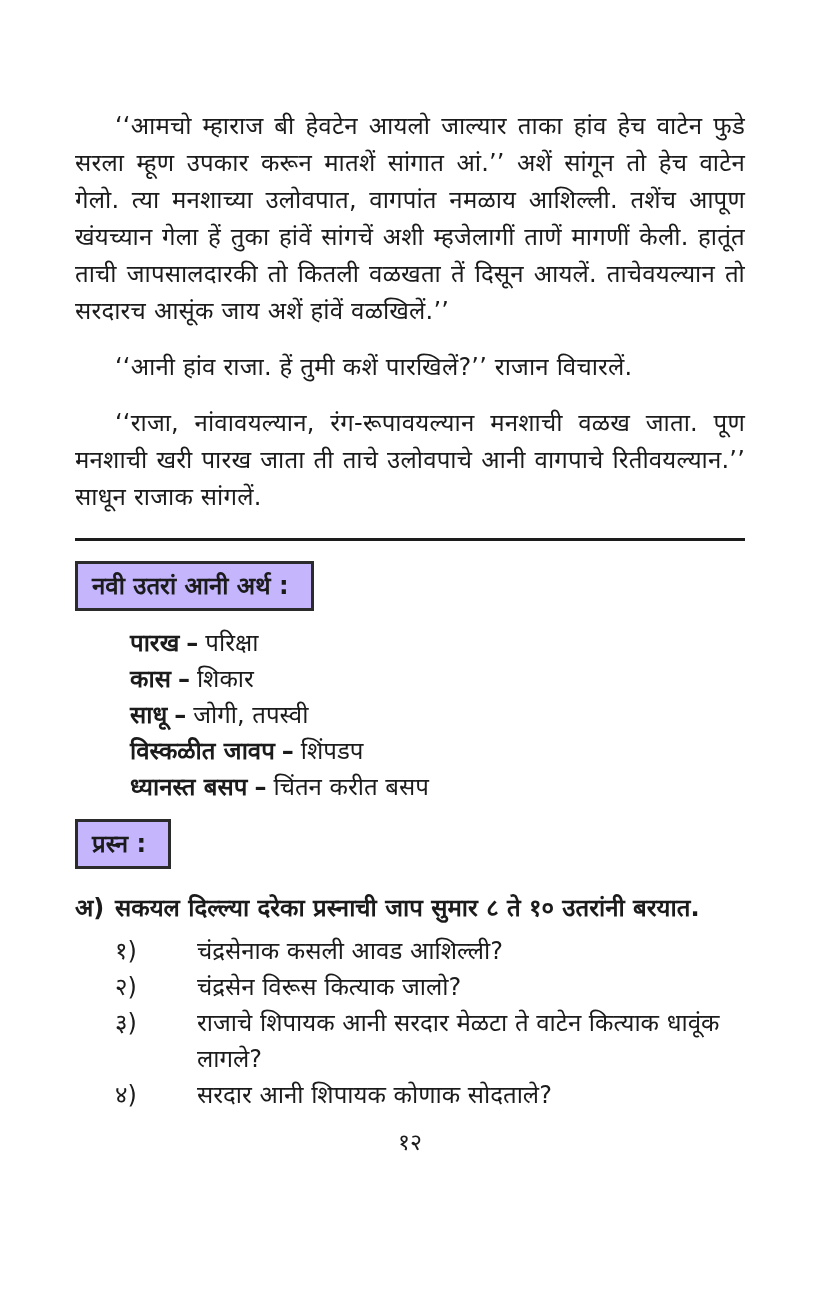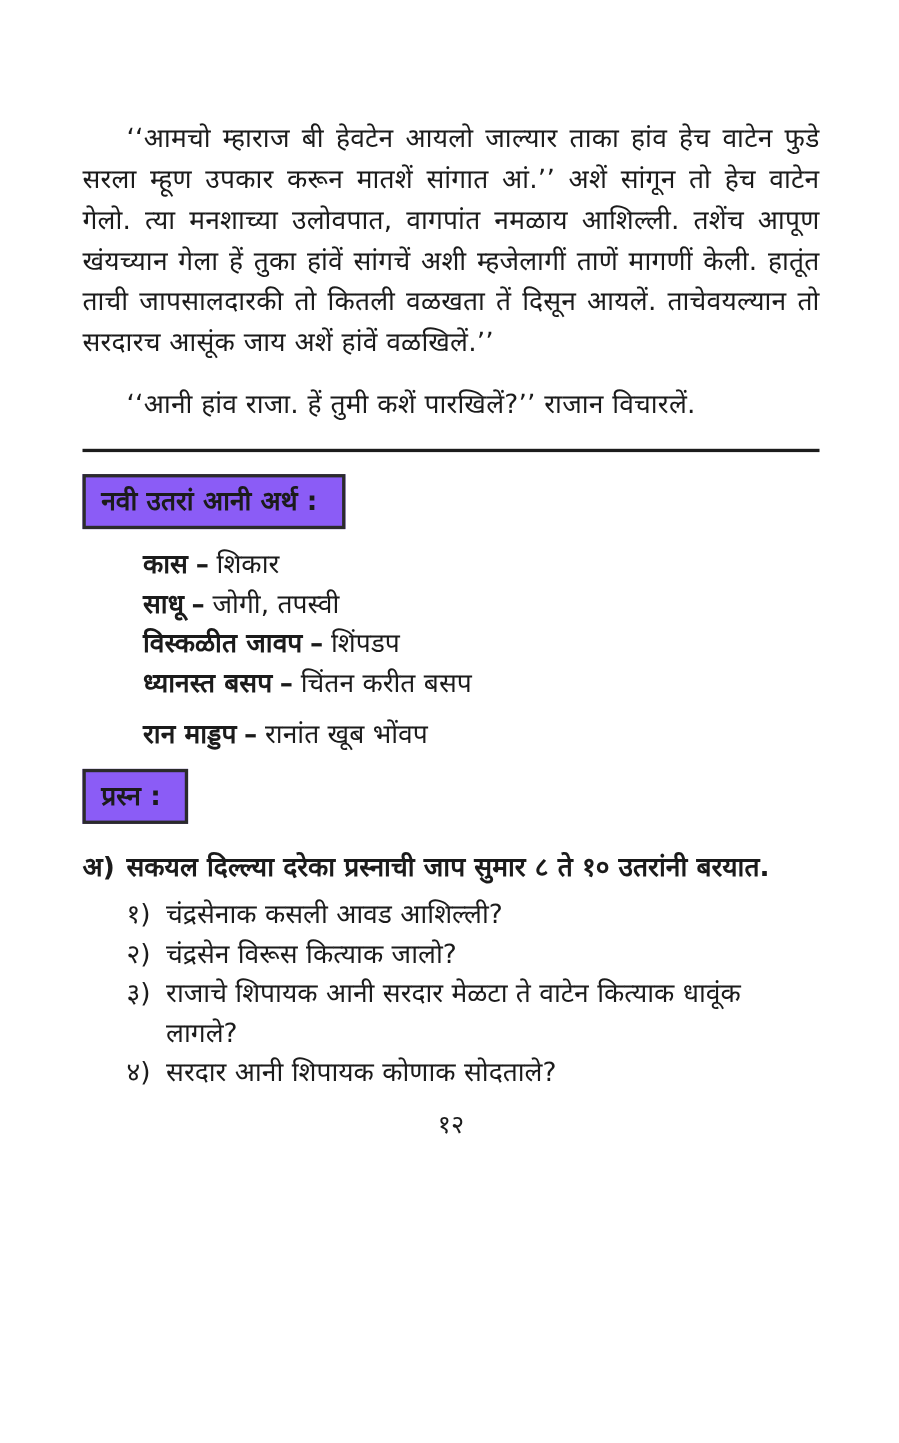--- a/index.html
+++ b/index.html
@@ -29,21 +29,21 @@
     margin: 0 0 19px 0;
     letter-spacing: 0.2px;
   }
   .rule {
     border: none;
     border-top: 3px solid #1c1c1c;
     margin: 22px 0 16px 0;
   }
   .secbox {
     display: inline-block;
-    background: #8b5cf6;
+    background: #c4b5fd;
     border: 3px solid #2b2b2b;
     padding: 4px 22px 7px 14px;
     font-size: 24px;
     font-weight: bold;
     margin: 4px 0 14px 0;
   }
   .vlist {
     margin: 0 0 10px 55px;
   }
   .vrow {
@@ -61,62 +61,61 @@
   }
   .qlabel { width: 40px; flex: 0 0 40px; }
   .qintro-text { flex: 1; }
   .qlist { margin-left: 40px; }
   .qrow {
     display: flex;
     font-size: 24px;
     line-height: 36px;
   }
   .qnum { flex: 0 0 36px; width: 36px; }
-  .qtext { flex: 1; }
+  .qtext { flex: 1; margin-left: 46px; }
   .pagenum {
     text-align: center;
     font-size: 23px;
     margin-top: 12px;
   }
 </style>
 </head>
 <body>
 
 <div class="page">
 
   <p class="para">‘‘आमचो म्हाराज बी हेवटेन आयलो जाल्यार ताका हांव हेच वाटेन फुडे सरला म्हूण उपकार करून मातशें सांगात आं.’’ अशें सांगून तो हेच वाटेन गेलो. त्या मनशाच्या उलोवपात, वागपांत नमळाय आशिल्ली. तशेंच आपूण खंयच्यान गेला हें तुका हांवें सांगचें अशी म्हजेलागीं ताणें मागणीं केली. हातूंत ताची जापसालदारकी तो कितली वळखता तें दिसून आयलें. ताचेवयल्यान तो सरदारच आसूंक जाय अशें हांवें वळखिलें.’’</p>
   <p class="para">‘‘आनी हांव राजा. हें तुमी कशें पारखिलें?’’ राजान विचारलें.</p>
+  <p class="para">‘‘राजा, नांवावयल्यान, रंग-रूपावयल्यान मनशाची वळख जाता. पूण मनशाची खरी पारख जाता ती ताचे उलोवपाचे आनी वागपाचे रितीवयल्यान.’’ साधून राजाक सांगलें.</p>
 
   <hr class="rule">
 
   <div class="secbox">
     <span>नवी उतरां आनी अर्थ :</span>
   </div>
 
   <div class="vlist">
+    <div class="vrow">
+      <span class="term">पारख</span><span class="dash">–</span><span class="meaning">परिक्षा</span>
+    </div>
     <div class="vrow">
       <span class="term">कास</span><span class="dash">–</span><span class="meaning">शिकार</span>
     </div>
     <div class="vrow">
       <span class="term">साधू</span><span class="dash">–</span><span class="meaning">जोगी, तपस्वी</span>
     </div>
     <div class="vrow">
       <span class="term">विस्कळीत जावप</span><span class="dash">–</span><span class="meaning">शिंपडप</span>
     </div>
     <div class="vrow">
       <span class="term">ध्यानस्त बसप</span><span class="dash">–</span><span class="meaning">चिंतन करीत बसप</span>
     </div>
   </div>
 
 
-  <div class="vlist">
-    <div class="vrow">
-      <span class="term">रान माड्डप</span><span class="dash">–</span><span class="meaning">रानांत खूब भोंवप</span>
-    </div>
-  </div>
 
   <div class="secbox">
     <span>प्रस्न :</span>
   </div>
 
   <div class="qintro">
     <span class="qlabel">अ)</span>
     <span class="qintro-text">सकयल दिल्ल्या दरेका प्रस्नाची जाप सुमार ८ ते १० उतरांनी बरयात.</span>
   </div>
 

